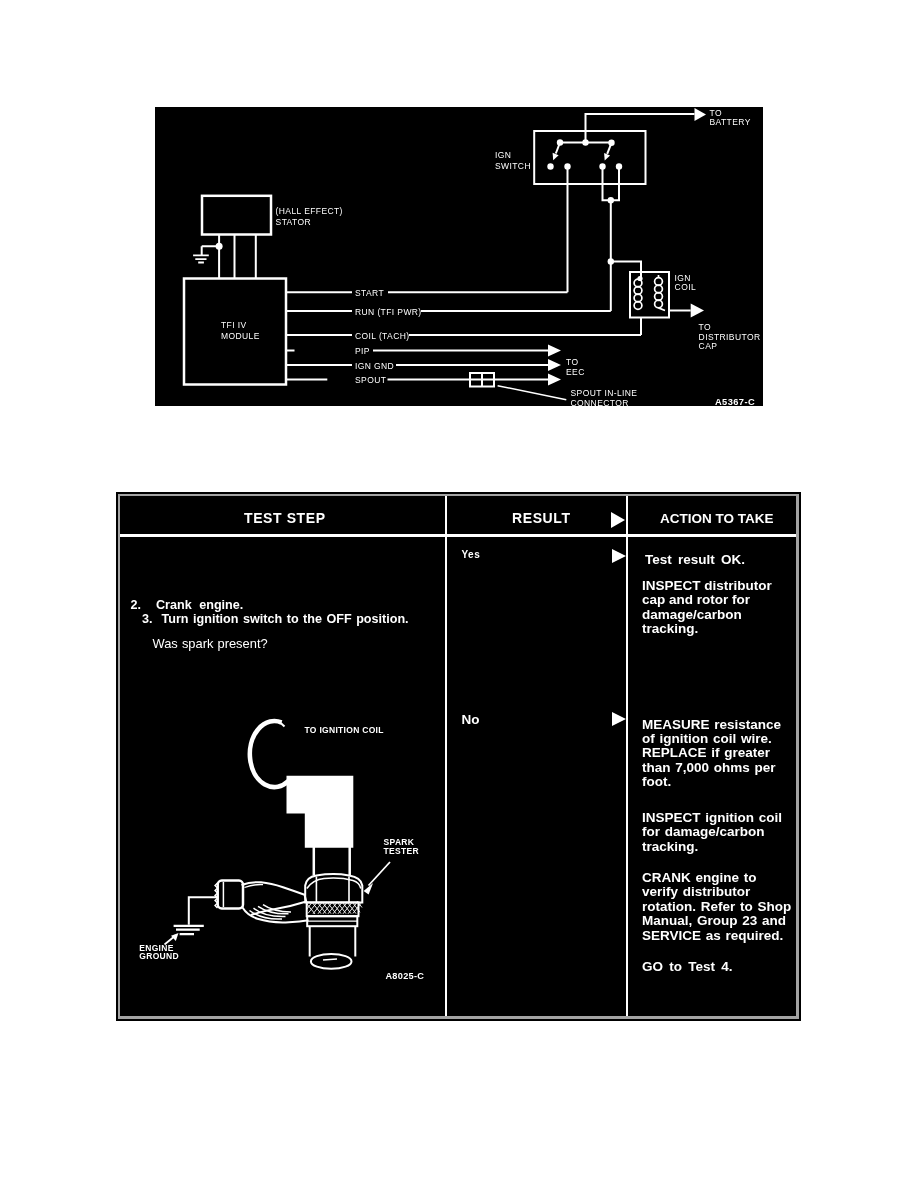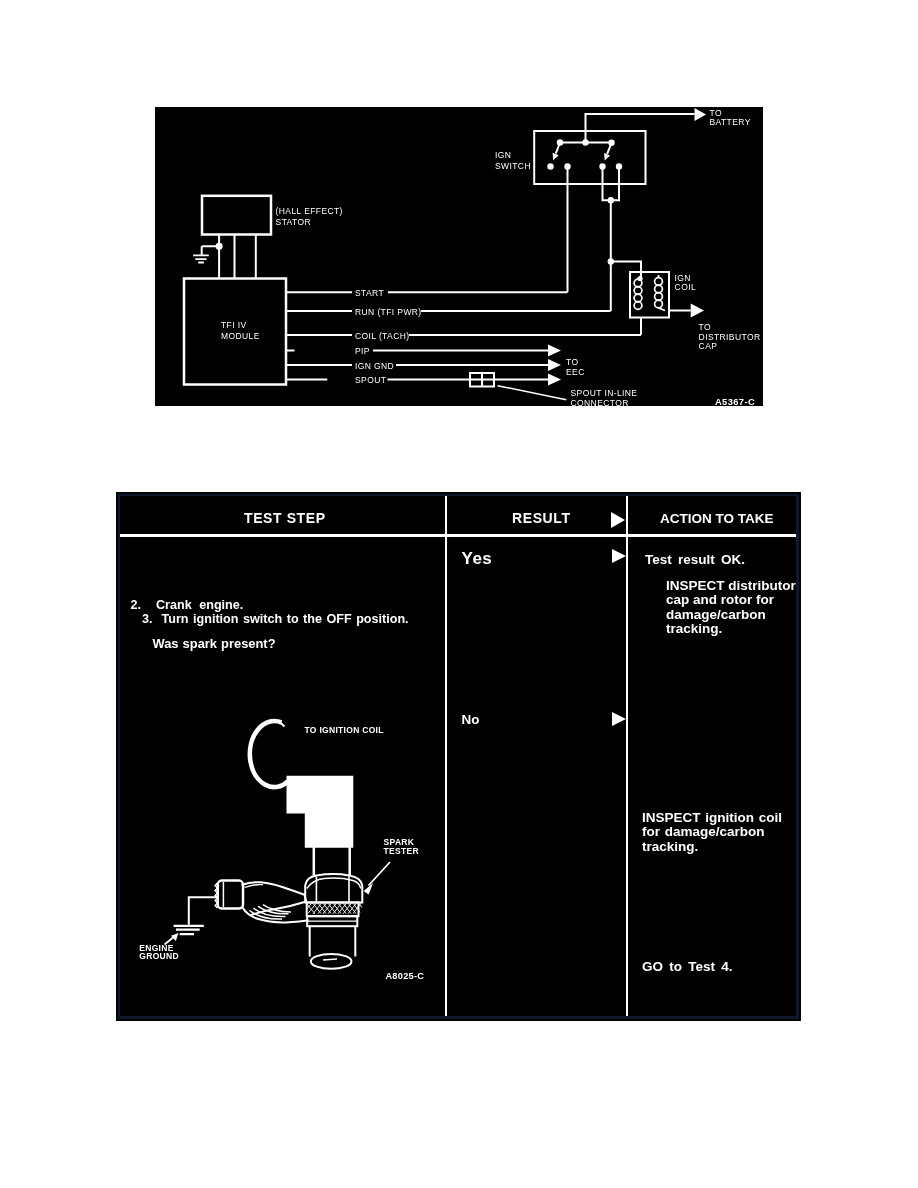--- a/index.html
+++ b/index.html
@@ -155,21 +155,21 @@
         <text x="411" y="267.5">EEC</text>
 
     <text x="415.5" y="289">SPOUT IN-LINE</text>
         <text x="415.5" y="298.5">CONNECTOR</text>
 
     <text x="560" y="298" font-size="9.3px" font-weight="bold">A5367-C</text>
   </g>
 </svg>
 </div>
 
-<div class="abs" style="left:116px;top:492px;width:685px;height:529px;border:2.5px solid #000;background:#0f172a;padding:2px;">
+<div class="abs" style="left:116px;top:492px;width:685px;height:529px;border:2.5px solid #000;background:#a3a3a3;padding:2px;">
 
   <div class="abs" style="left:2px;top:2px;width:676px;height:520px;background:#000;">
 
     <div class="abs" style="left:0;top:38px;width:676px;height:3px;background:#fff;"></div>
 
     <div class="abs" style="left:324.5px;top:0;width:2px;height:520px;background:#fff;"></div>
 
     <div class="abs" style="left:505.5px;top:0;width:2.5px;height:520px;background:#fff;"></div>
 
     <div class="abs wt" style="left:124px;top:14px;font-size:14px;font-weight:bold;letter-spacing:0.6px;">TEST STEP</div>
@@ -178,33 +178,35 @@
 
     <div class="abs" style="left:491px;top:16.4px;width:0;height:0;border-left:14px solid #fff;border-top:8.1px solid transparent;border-bottom:8.1px solid transparent;"></div>
 
     <div class="abs wt" style="left:540px;top:14.5px;font-size:13.5px;font-weight:bold;letter-spacing:0;">ACTION TO TAKE</div>
 
 
     <div class="abs wt" style="left:10.5px;top:102px;font-size:12.6px;font-weight:bold;word-spacing:4px;">2.&nbsp; Crank engine.</div>
 
     <div class="abs wt" style="left:22px;top:115.7px;font-size:12.6px;font-weight:bold;word-spacing:1px;">3.&nbsp; Turn ignition switch to the OFF position.</div>
 
-    <div class="abs wt" style="left:32.5px;top:139.7px;font-size:12.9px;font-weight:bold;word-spacing:0.5px;">Was spark present?</div>
-
-    <div class="abs wt" style="left:341.5px;top:52.7px;font-size:17px;font-weight:bold;letter-spacing:0.5px;">Yes</div>
+    <div class="abs wt" style="left:32.5px;top:139.7px;font-size:12.9px;font-weight:normal;word-spacing:0.5px;">Was spark present?</div>
+
+    <div class="abs wt" style="left:341.5px;top:52.7px;font-size:10px;font-weight:bold;letter-spacing:0.5px;">Yes</div>
 
     <div class="abs" style="left:491.5px;top:53.3px;width:0;height:0;border-left:14px solid #fff;border-top:7.8px solid transparent;border-bottom:7.8px solid transparent;"></div>
 
     <div class="abs wt" style="left:341.5px;top:215.7px;font-size:13.5px;font-weight:bold;">No</div>
 
     <div class="abs" style="left:491.5px;top:216.3px;width:0;height:0;border-left:14px solid #fff;border-top:7.8px solid transparent;border-bottom:7.8px solid transparent;"></div>
 
     <div class="abs wt" style="left:525px;top:56.9px;width:152px;font-size:13.5px;font-weight:bold;line-height:14.4px;word-spacing:2.5px;">Test result OK.</div>
-    <div class="abs wt" style="left:546px;top:82.9px;width:152px;font-size:13.5px;font-weight:bold;line-height:14.4px;">INSPECT distributor<br>cap and rotor for<br>damage/carbon<br>tracking.</div>
+    <div class="abs wt" style="left:522px;top:82.9px;width:152px;font-size:13.5px;font-weight:bold;line-height:14.4px;">INSPECT distributor<br>cap and rotor for<br>damage/carbon<br>tracking.</div>
+    <div class="abs wt" style="left:522px;top:221.6px;width:156px;font-size:13.5px;font-weight:bold;line-height:14.4px;word-spacing:1px;">MEASURE resistance<br>of ignition coil wire.<br>REPLACE if greater<br>than 7,000 ohms per<br>foot.</div>
     <div class="abs wt" style="left:522px;top:314.9px;width:156px;font-size:13.5px;font-weight:bold;line-height:14.4px;word-spacing:1px;">INSPECT ignition coil<br>for damage/carbon<br>tracking.</div>
+    <div class="abs wt" style="left:522px;top:374.9px;width:156px;font-size:13.5px;font-weight:bold;line-height:14.4px;word-spacing:1px;">CRANK engine to<br>verify distributor<br>rotation. Refer to Shop<br>Manual, Group 23 and<br>SERVICE as required.</div>
     <div class="abs wt" style="left:522px;top:464.3px;width:152px;font-size:13.5px;font-weight:bold;line-height:14.4px;word-spacing:2.5px;">GO to Test 4.</div>
 
     <svg class="abs" style="left:0;top:210px;" width="324" height="300" viewBox="0 0 324 300">
       <g stroke="#fff" fill="none" stroke-width="2">
 
         <path d="M161.5,16.5 A24.5,33 0 1 0 168.5,75" stroke-width="4.6"></path>
 
         <path d="M158,14.5 L164.5,20.5" stroke-width="2"></path>
 
         <path d="M193.8,140 L193.8,169.5 M229.7,140 L229.7,169.5" stroke-width="2.5"></path>

